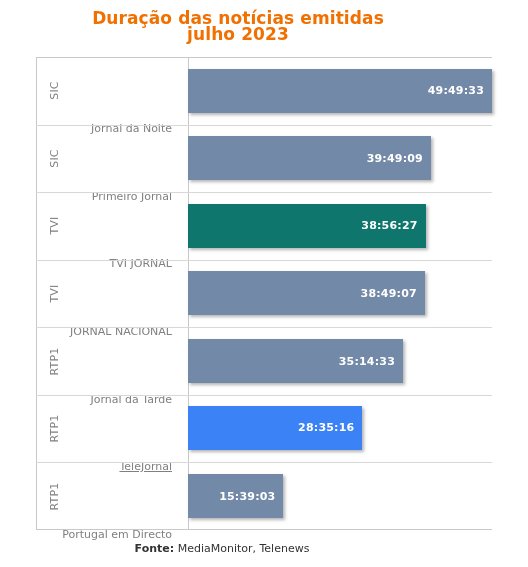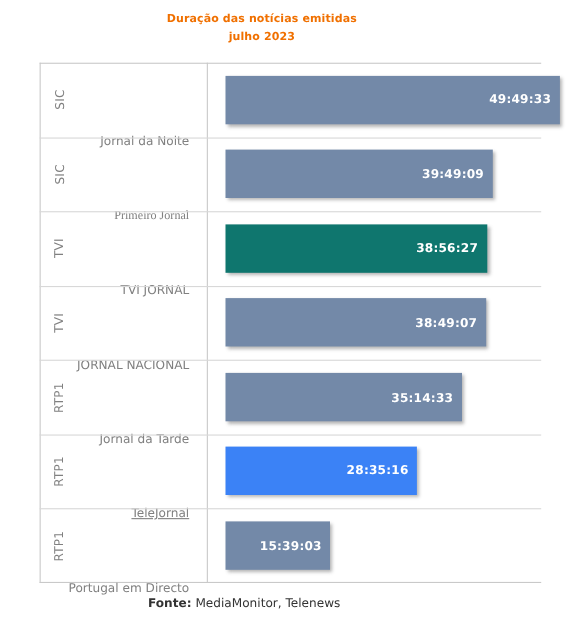--- a/index.html
+++ b/index.html
@@ -23,21 +23,21 @@
   }
 
   
   .chart-title {
     position: absolute;
     left: 0;
     top: 10px;
     width: 476px;
     text-align: center;
     color: #F07000;
-    font-size: 10px;
+    font-size: 17px;
     font-weight: bold;
     line-height: 16px;
     letter-spacing: 0.1px;
   }
   .chart-title .title-line2 { display: block; }
 
   
   .plot-area {
     position: absolute;
     left: 36px;
@@ -133,21 +133,20 @@
     margin-top: 38px;
   }
 
   
   .bar-zone {
     position: absolute;
     left: 152px;
     top: 0;
     width: 304px;
     height: 67.57px;
-    margin-left: 17px;
   }
   .bar {
     position: absolute;
     left: 0;
     top: 12px;
     height: 44px;
     background: #7389a8;
     box-shadow: 2px 2px 3px rgba(90, 90, 90, 0.45);
     display: flex;
     align-items: center;
@@ -203,21 +202,21 @@
             <div class="bar" style="width: 100%; top: 11.7857px; background: rgb(115, 137, 168);">
               <span class="bar-value">49:49:33</span>
             </div>
           </div>
         </div>
         <div class="row" style="top: 67.5714px; height: 67.5714px;">
           <div class="row-divider"></div>
           <div class="row-channel" style="height: 67.5714px;">
             <span>SIC</span>
           </div>
-          <div class="row-program" style="height: 67.5714px; font-family: Liberation Serif, serif;">Primeiro Jornal</div>
+          <div class="row-program" style="height: 67.5714px;">Primeiro Jornal</div>
           <div class="bar-zone" style="height: 67.5714px;">
             <div class="bar" style="width: 79.93%; top: 11.7857px; background: rgb(115, 137, 168);">
               <span class="bar-value">39:49:09</span>
             </div>
           </div>
         </div>
         <div class="row" style="top: 135.143px; height: 67.5714px;">
           <div class="row-divider"></div>
           <div class="row-channel" style="height: 67.5714px;">
             <span>TVI</span>

